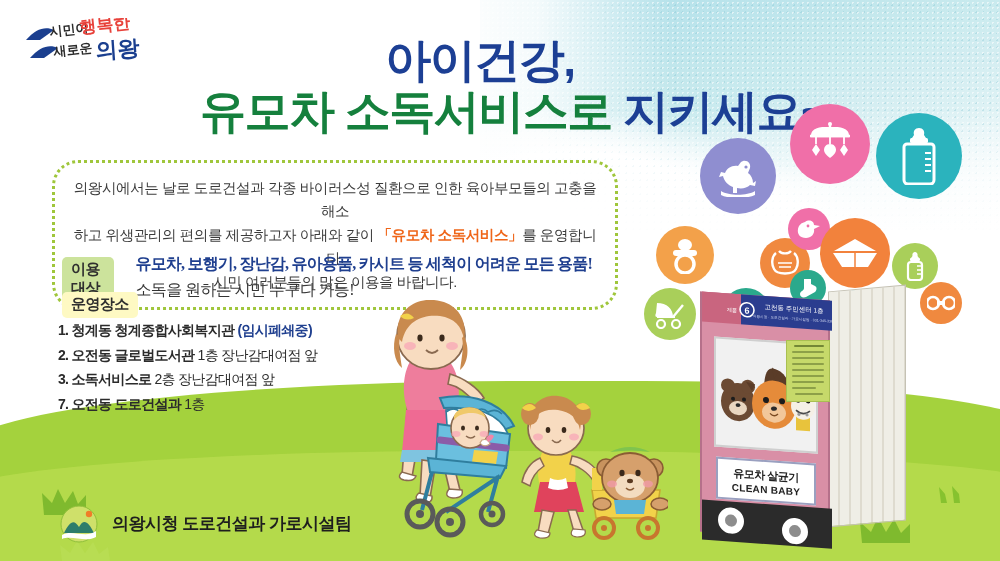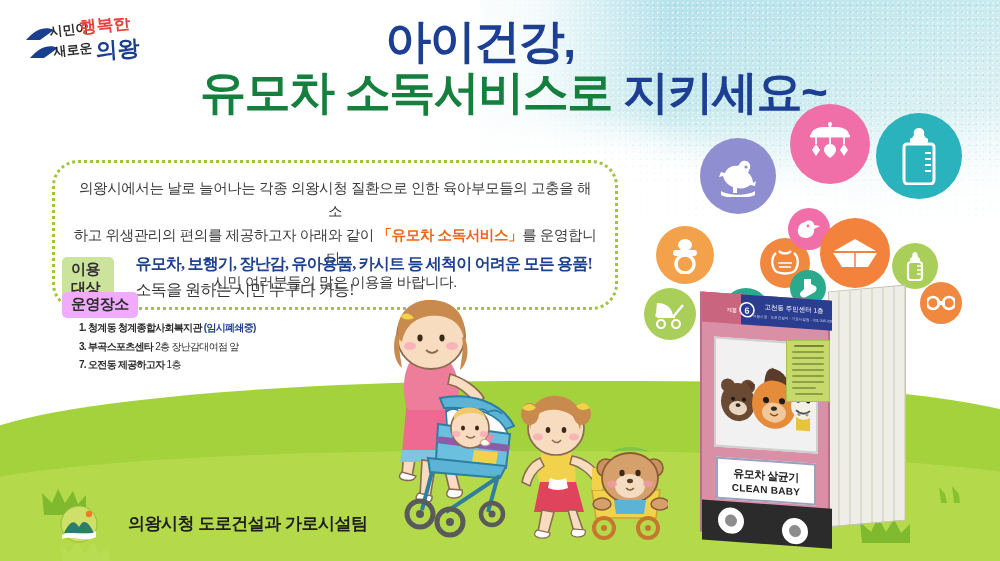--- a/index.html
+++ b/index.html
@@ -54,21 +54,21 @@
   }
   .grass-tuft { position:absolute; bottom:0; }
   .grass-tuft svg { display:block; }
 
   
   .citylogo {
     position:absolute; left:22px; top:18px; width:130px; height:48px;
   }
 
   
-  .title-wrap { position:absolute; left:200px; top:17px; width:560px; }
+  .title-wrap { position:absolute; left:200px; top:36px; width:560px; }
   .title-l1 {
     font-size:46px; font-weight:bold; color:#1c3f94; letter-spacing:-1.5px;
     line-height:1.05; text-align:center;
   }
   .title-l2 {
     font-size:46px; font-weight:bold; letter-spacing:-1.5px;
     line-height:1.18; text-align:center; white-space:nowrap;
   }
   .t-orange { color:#15803d; }
   .t-blue { color:#1c3f94; }
@@ -84,46 +84,46 @@
   }
   .kw { color:#ef6518; font-weight:bold; }
 
   
   .sect { position:absolute; }
   .badge {
     display:inline-block; padding:3px 9px 4px; border-radius:5px;
     font-size:15px; font-weight:bold; color:#2f2f2f; letter-spacing:-.6px;
   }
   .badge.green { background:#cce39c; }
-  .badge.peach { background:#f0abfc; }
+  .badge.peach { background:#fef9c3; }
 
   #sect-target { left:62px; top:252px; width:530px; }
   .target-row { display:flex; align-items:flex-end; gap:21px;font-family:Liberation Serif, serif; }
   .target-lines { padding-top:1px; }
   .target-l1 {
     font-size:16px; font-weight:bold; color:#1f3f8f; letter-spacing:-.8px; line-height:1.35;
     white-space:nowrap;
   }
   .target-l2 {
     font-size:16px; color:#333; letter-spacing:-.6px; line-height:1.55; margin-top:3px;
   }
 
   #sect-places { left:62px; top:292px; }
 
   .place-list { position:absolute; left:58px; top:320px; width:370px; }
   .place-item {
-    font-size:10px; color:#2b2b2b; letter-spacing:-.7px; line-height:1.55;
-    margin-bottom:3px; white-space:nowrap;margin-left:21px;
+    font-size:14px; color:#2b2b2b; letter-spacing:-.7px; line-height:1.55;
+    margin-bottom:3px; white-space:nowrap;
   }
   .place-item b { font-weight:bold; }
   .place-item .thin { font-weight:normal; }
   .closed { color:#1f3f8f; font-weight:bold; }
 
   
-  .footer { position:absolute; left:60px; bottom:18px; display:flex; align-items:center; gap:30px; }
+  .footer { position:absolute; left:60px; bottom:18px; display:flex; align-items:center; gap:14px; }
   .foot-emblem { width:38px; height:38px; }
   .foot-txt { line-height:1.35; }
   .foot-l1 { font-size:17px; font-weight:bold; color:#1e1e1e; letter-spacing:-.5px; }
   .foot-l2 { font-size:14px; color:#1e1e1e; letter-spacing:-.3px; text-align:center; }
   .foot-l2 b { font-weight:bold; }
   .sep { color:#4a4a4a; margin:0 3px; }
 
   
   .iconc { position:absolute; border-radius:50%; display:flex; align-items:center; justify-content:center; }
   .iconc svg { display:block; }
@@ -213,43 +213,44 @@
       <text x="74" y="40" font-family="Liberation Serif, serif" font-size="22" font-weight="bold" fill="#1b3f8f" transform="rotate(-4 74 40)">의왕</text>
     </svg>
   </div>
 
   <div class="title-wrap">
     <div class="title-l1">아이건강,</div>
     <div class="title-l2"><span class="t-orange">유모차 소독서비스로</span><span class="t-blue"> 지키세요~</span></div>
   </div>
 
   <div class="descbox">
-    <p>의왕시에서는 날로 늘어나는 각종 의왕시청 질환으로 인한 육아부모들의 고충을 해소</p>
+    <p>의왕시에서는 날로 도로건설과 각종 바이러스성 질환으로 인한 육아부모들의 고충을 해소</p>
     <p><span>하고 위생관리의 편의를 제공하고자 아래와 같이 </span><span class="kw">「유모차 소독서비스」</span><span>를 운영합니다.</span></p>
     <p>시민 여러분들의 많은 이용을 바랍니다.</p>
   </div>
 
   <div class="sect" id="sect-target">
     <div class="target-row">
       <span class="badge green">이용대상</span>
       <div class="target-lines">
         <div class="target-l1">유모차, 보행기, 장난감, 유아용품, 카시트 등 세척이 어려운 모든 용품!</div>
         <div class="target-l2">소독을 원하는 시민 누구나 가능!</div>
       </div>
     </div>
   </div>
 
   <div class="sect" id="sect-places">
     <span class="badge peach">운영장소</span>
   </div>
 
   <div class="place-list" id="place-list">
       <div class="place-item"><b>1. </b><b>청계동 청계종합사회복지관</b><span class="closed"> (임시폐쇄중)</span></div>
-      <div class="place-item"><b>3. </b><b>부곡스포츠센타</b><span class="thin"> 2층 장난감대여점 앞</span></div>
-      <div class="place-item"><b>7. </b><b>오전동 제공하고자</b><span class="thin"> 1층</span></div>
+      <div class="place-item"><b>2. </b><b>오전동 글로벌도서관</b><span class="thin"> 1층 장난감대여점 앞</span></div>
+      <div class="place-item"><b>3. </b><b>소독서비스로</b><span class="thin"> 2층 장난감대여점 앞</span></div>
+      <div class="place-item"><b>7. </b><b>오전동 도로건설과</b><span class="thin"> 1층</span></div>
     </div>
 
   <div class="iconc" style="left:700px; top:138px; width:76px; height:76px; background:#8f8ed0;">
     <svg width="46" height="42" viewBox="0 0 46 42">
         <path d="M28 6 C33 5,36 9,35 13 L33 18 C36 20,38 24,38 28 L41 26 L40 31 L35 30 C32 33,27 34,22 33 L22 38 L18 38 L18 32 C13 30,9 26,8 21 L4 22 L6 17 L10 18 C12 13,17 10,23 11 L26 7 Z" fill="#fff"></path>
         <path d="M6 36 C14 41,32 41,40 36 L40 40 C31 44,14 44,6 40 Z" fill="#fff"></path>
         <circle cx="31" cy="12" r="1.6" fill="#8f8ed0"></circle>
       </svg>
   </div>
 

